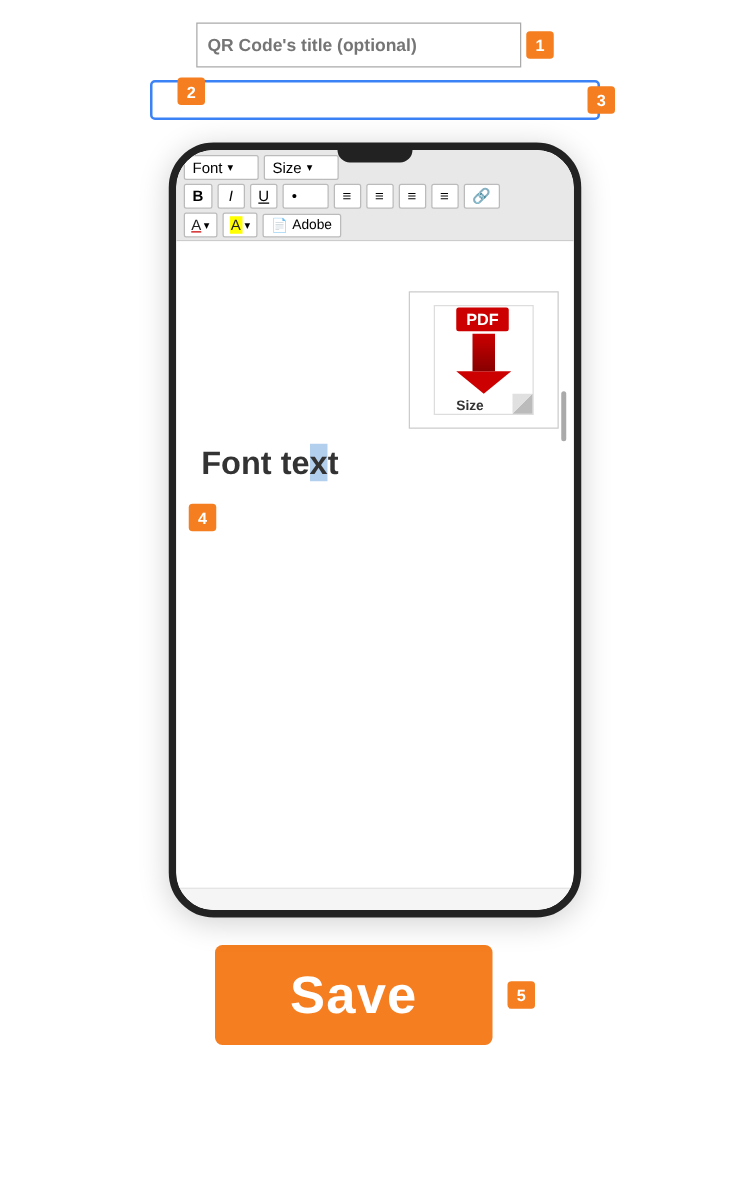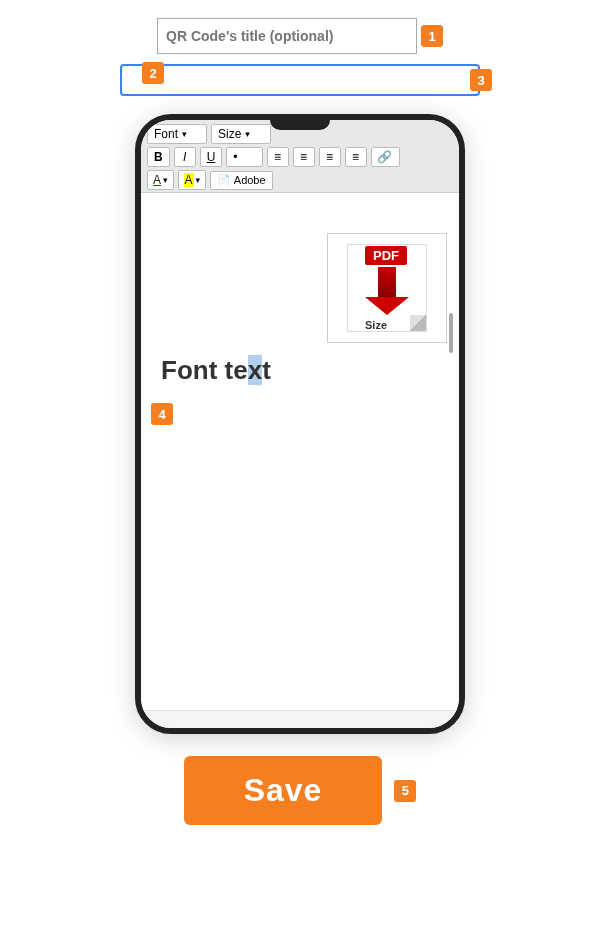--- a/index.html
+++ b/index.html
@@ -347,21 +347,21 @@
       align-items: center;
       margin-top: 22px;
       gap: 8px;
     }
     .save-btn {
       background: #f47e20;
       color: #fff;
       border: none;
       border-radius: 6px;
       padding: 16px 60px;
-      font-size: 32px;
+      font-size: 42px;
       font-weight: bold;
       cursor: pointer;
       letter-spacing: 1px;
     }
   </style>
 </head>
 <body>
 
 <div class="title-section">
   <input class="title-input" type="text" placeholder="QR Code's title (optional)" style="">

